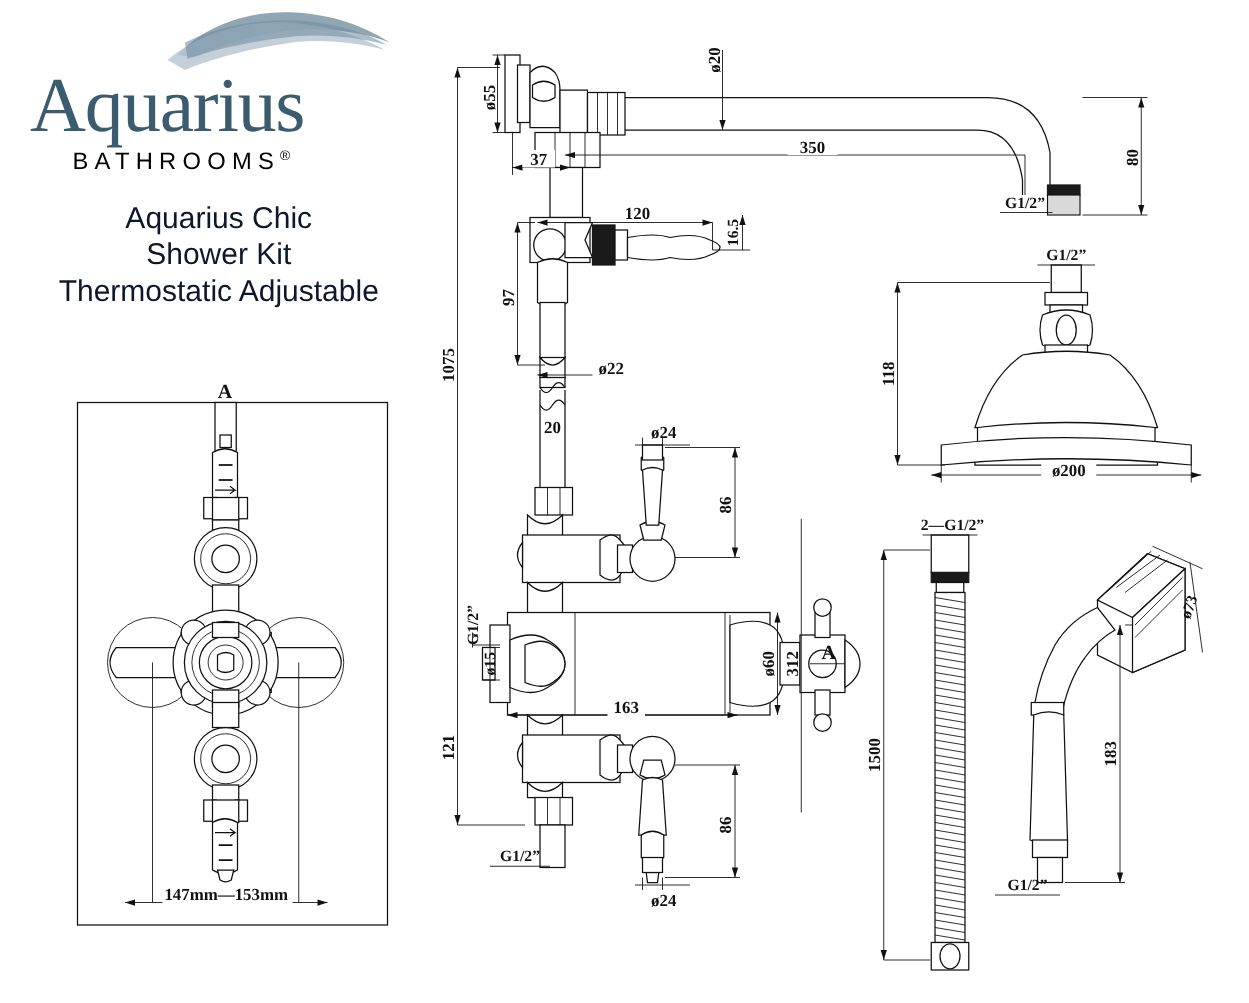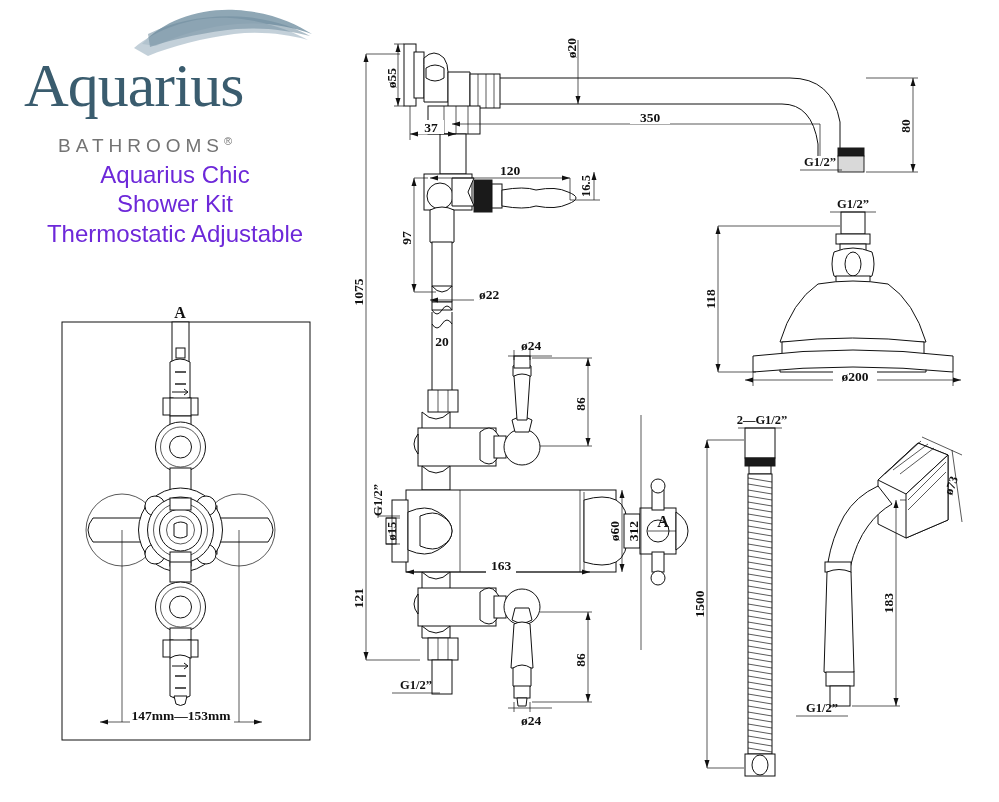--- a/index.html
+++ b/index.html
@@ -4,24 +4,24 @@
 <style>
   html,body{margin:0;padding:0;background:#ffffff;}
   body{width:999px;height:802px;position:relative;overflow:hidden;
        font-family:"Liberation Sans",sans-serif;color:#000;}
   .stage{position:absolute;left:0;top:0;width:999px;height:802px;}
   svg{display:block;}
   .brand-wrap{position:absolute;left:24px;top:4px;width:300px;}
   .brand-name{font-family:"Liberation Serif",serif;font-size:62px;line-height:0.95;
               color:#3a5c6e;letter-spacing:-1px;}
   .brand-sub{font-family:"Liberation Sans",sans-serif;font-size:19px;letter-spacing:5px;
-             color:#737373;margin-top:20px;padding-left:34px;}
+             color:#000000;margin-top:4px;padding-left:34px;}
   .brand-sub .reg{font-size:11px;vertical-align:super;letter-spacing:0;}
   .prod-title{position:absolute;left:10px;top:160px;width:330px;text-align:center;
-              font-size:24px;line-height:1.22;color:#6d28d9;}
+              font-size:24px;line-height:1.22;color:#0f172a;}
   .dim{font-family:"Liberation Serif",serif;font-weight:bold;font-size:13.5px;fill:#111;}
   .dim-s{font-family:"Liberation Serif",serif;font-weight:bold;font-size:12.5px;fill:#111;}
   .mark{font-family:"Liberation Serif",serif;font-weight:bold;font-size:16px;fill:#111;}
   .ln{stroke:#111;stroke-width:1;fill:none;}
   .ln2{stroke:#111;stroke-width:1.4;fill:none;}
   .thin{stroke:#111;stroke-width:0.7;fill:none;}
   .fillw{fill:#fff;stroke:#111;stroke-width:1;}
   .fillk{fill:#1a1a1a;stroke:#1a1a1a;stroke-width:1;}
   .fillg{fill:#d9d9d9;stroke:#111;stroke-width:0.9;}
 </style>

